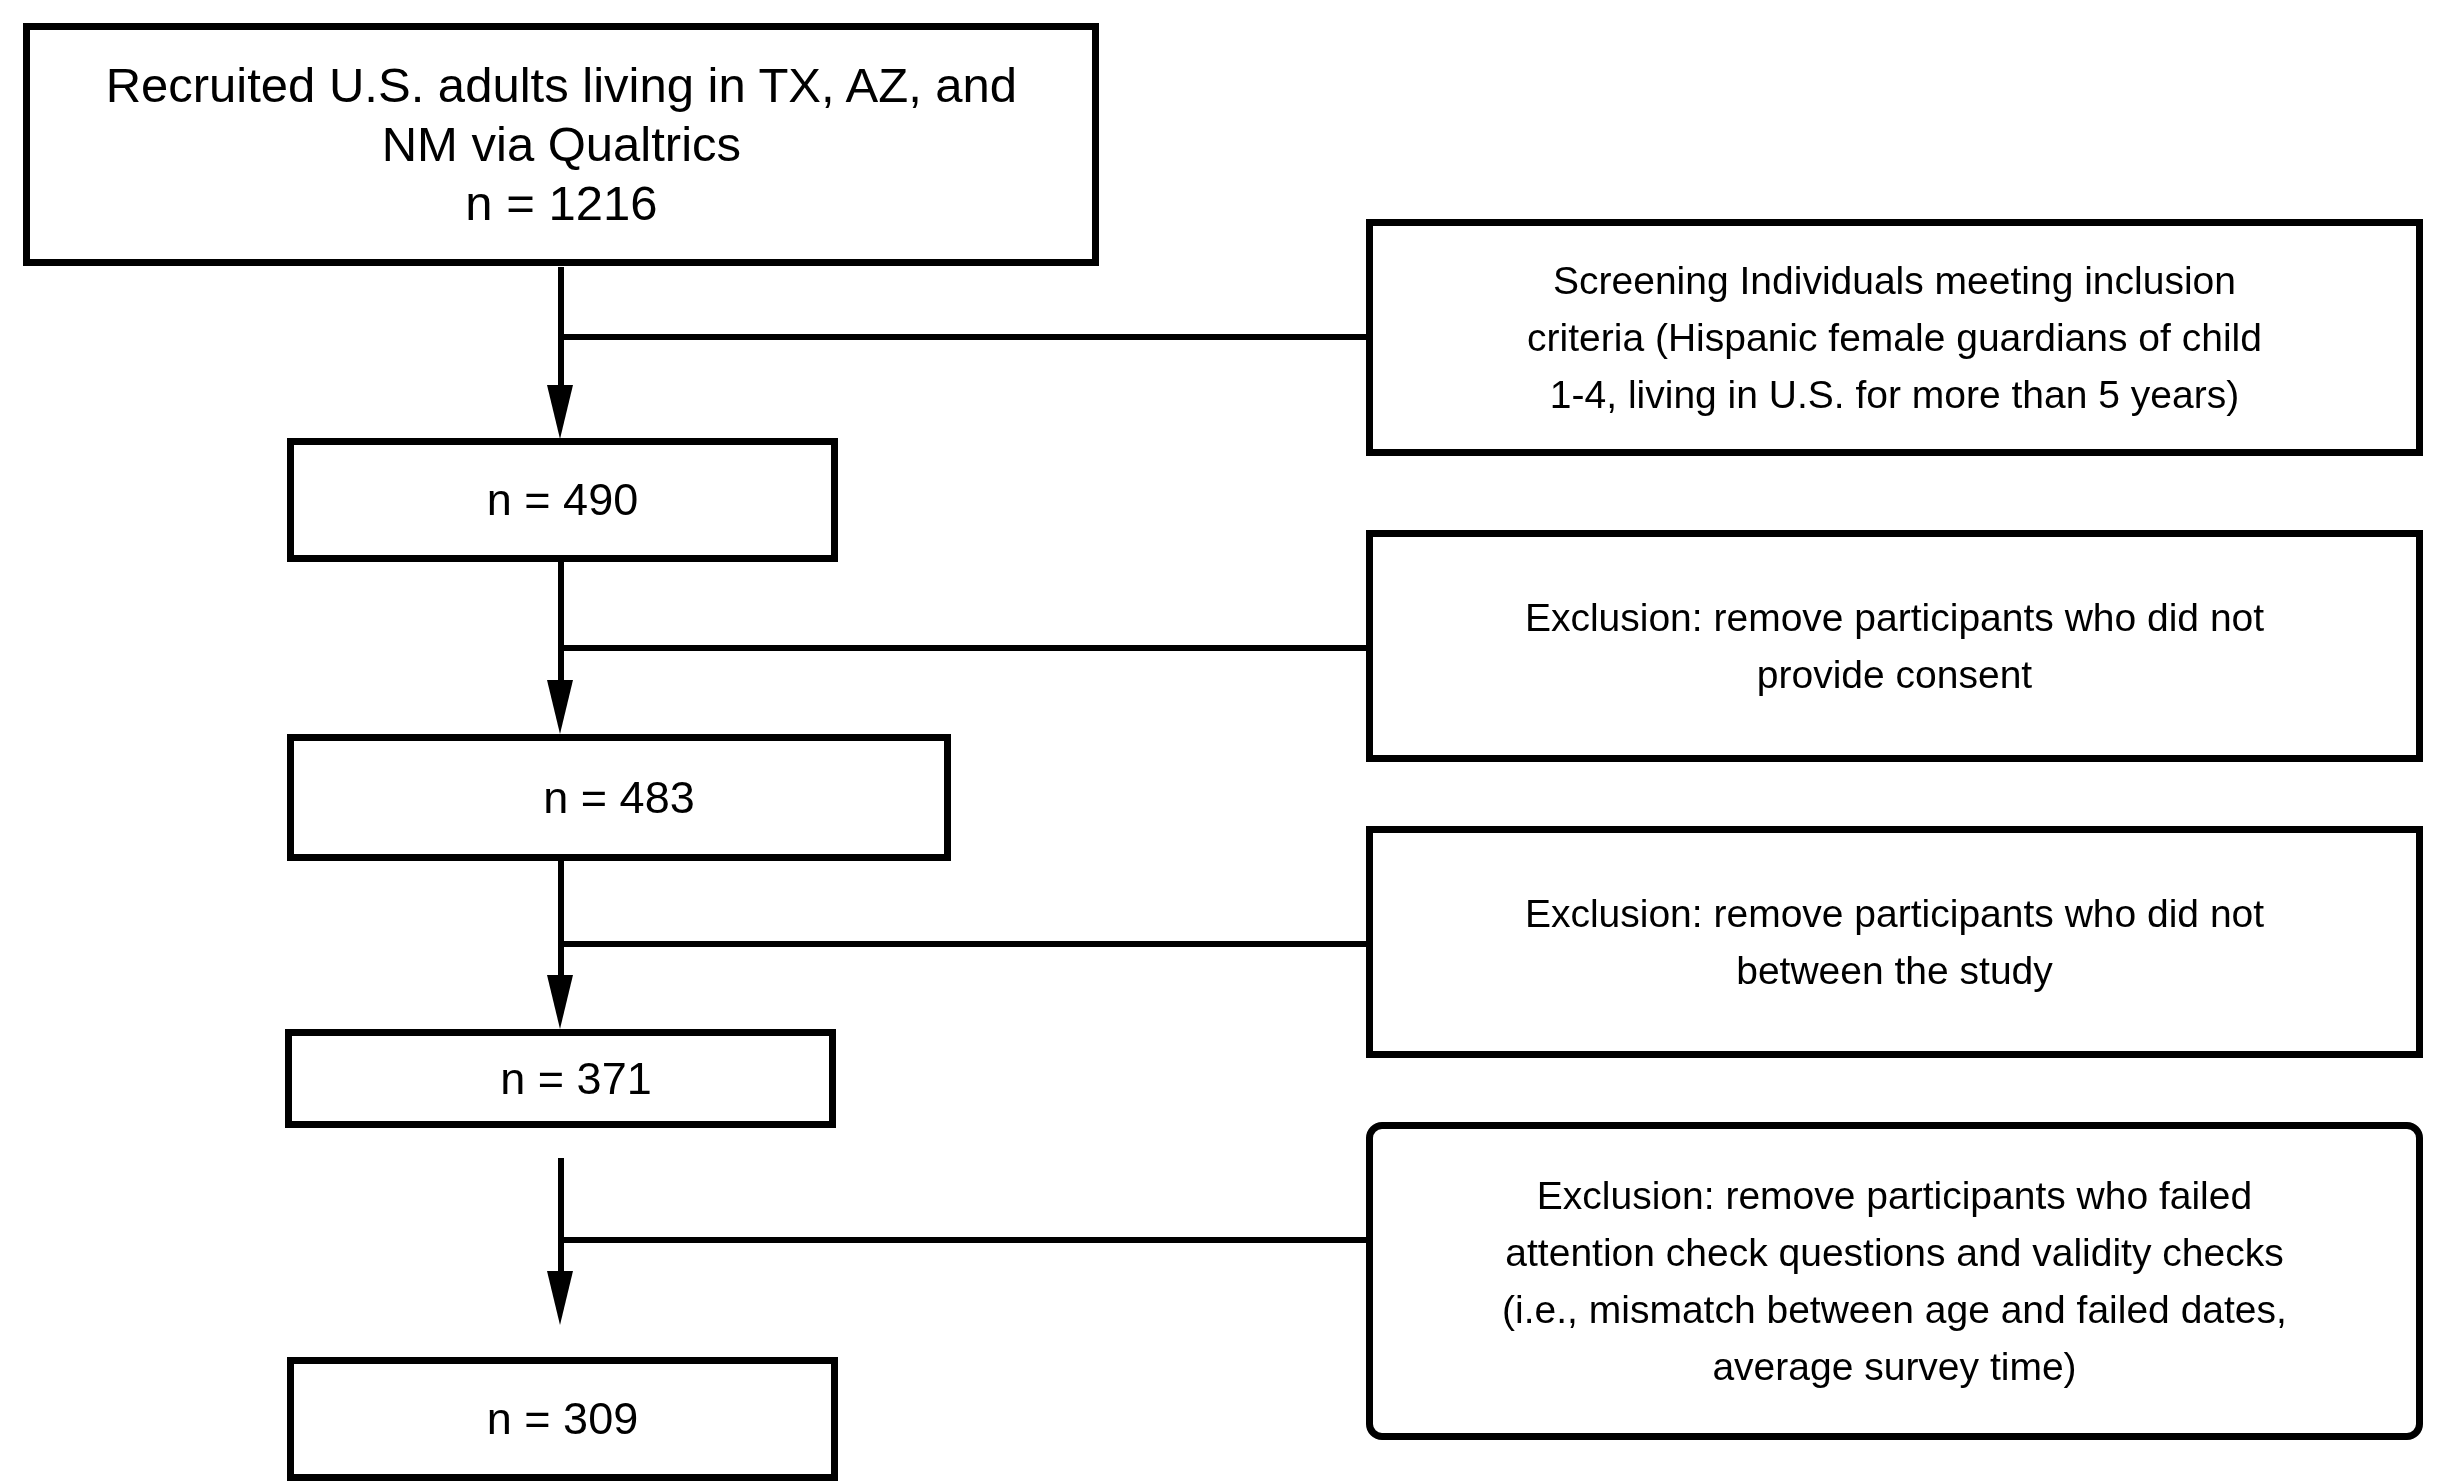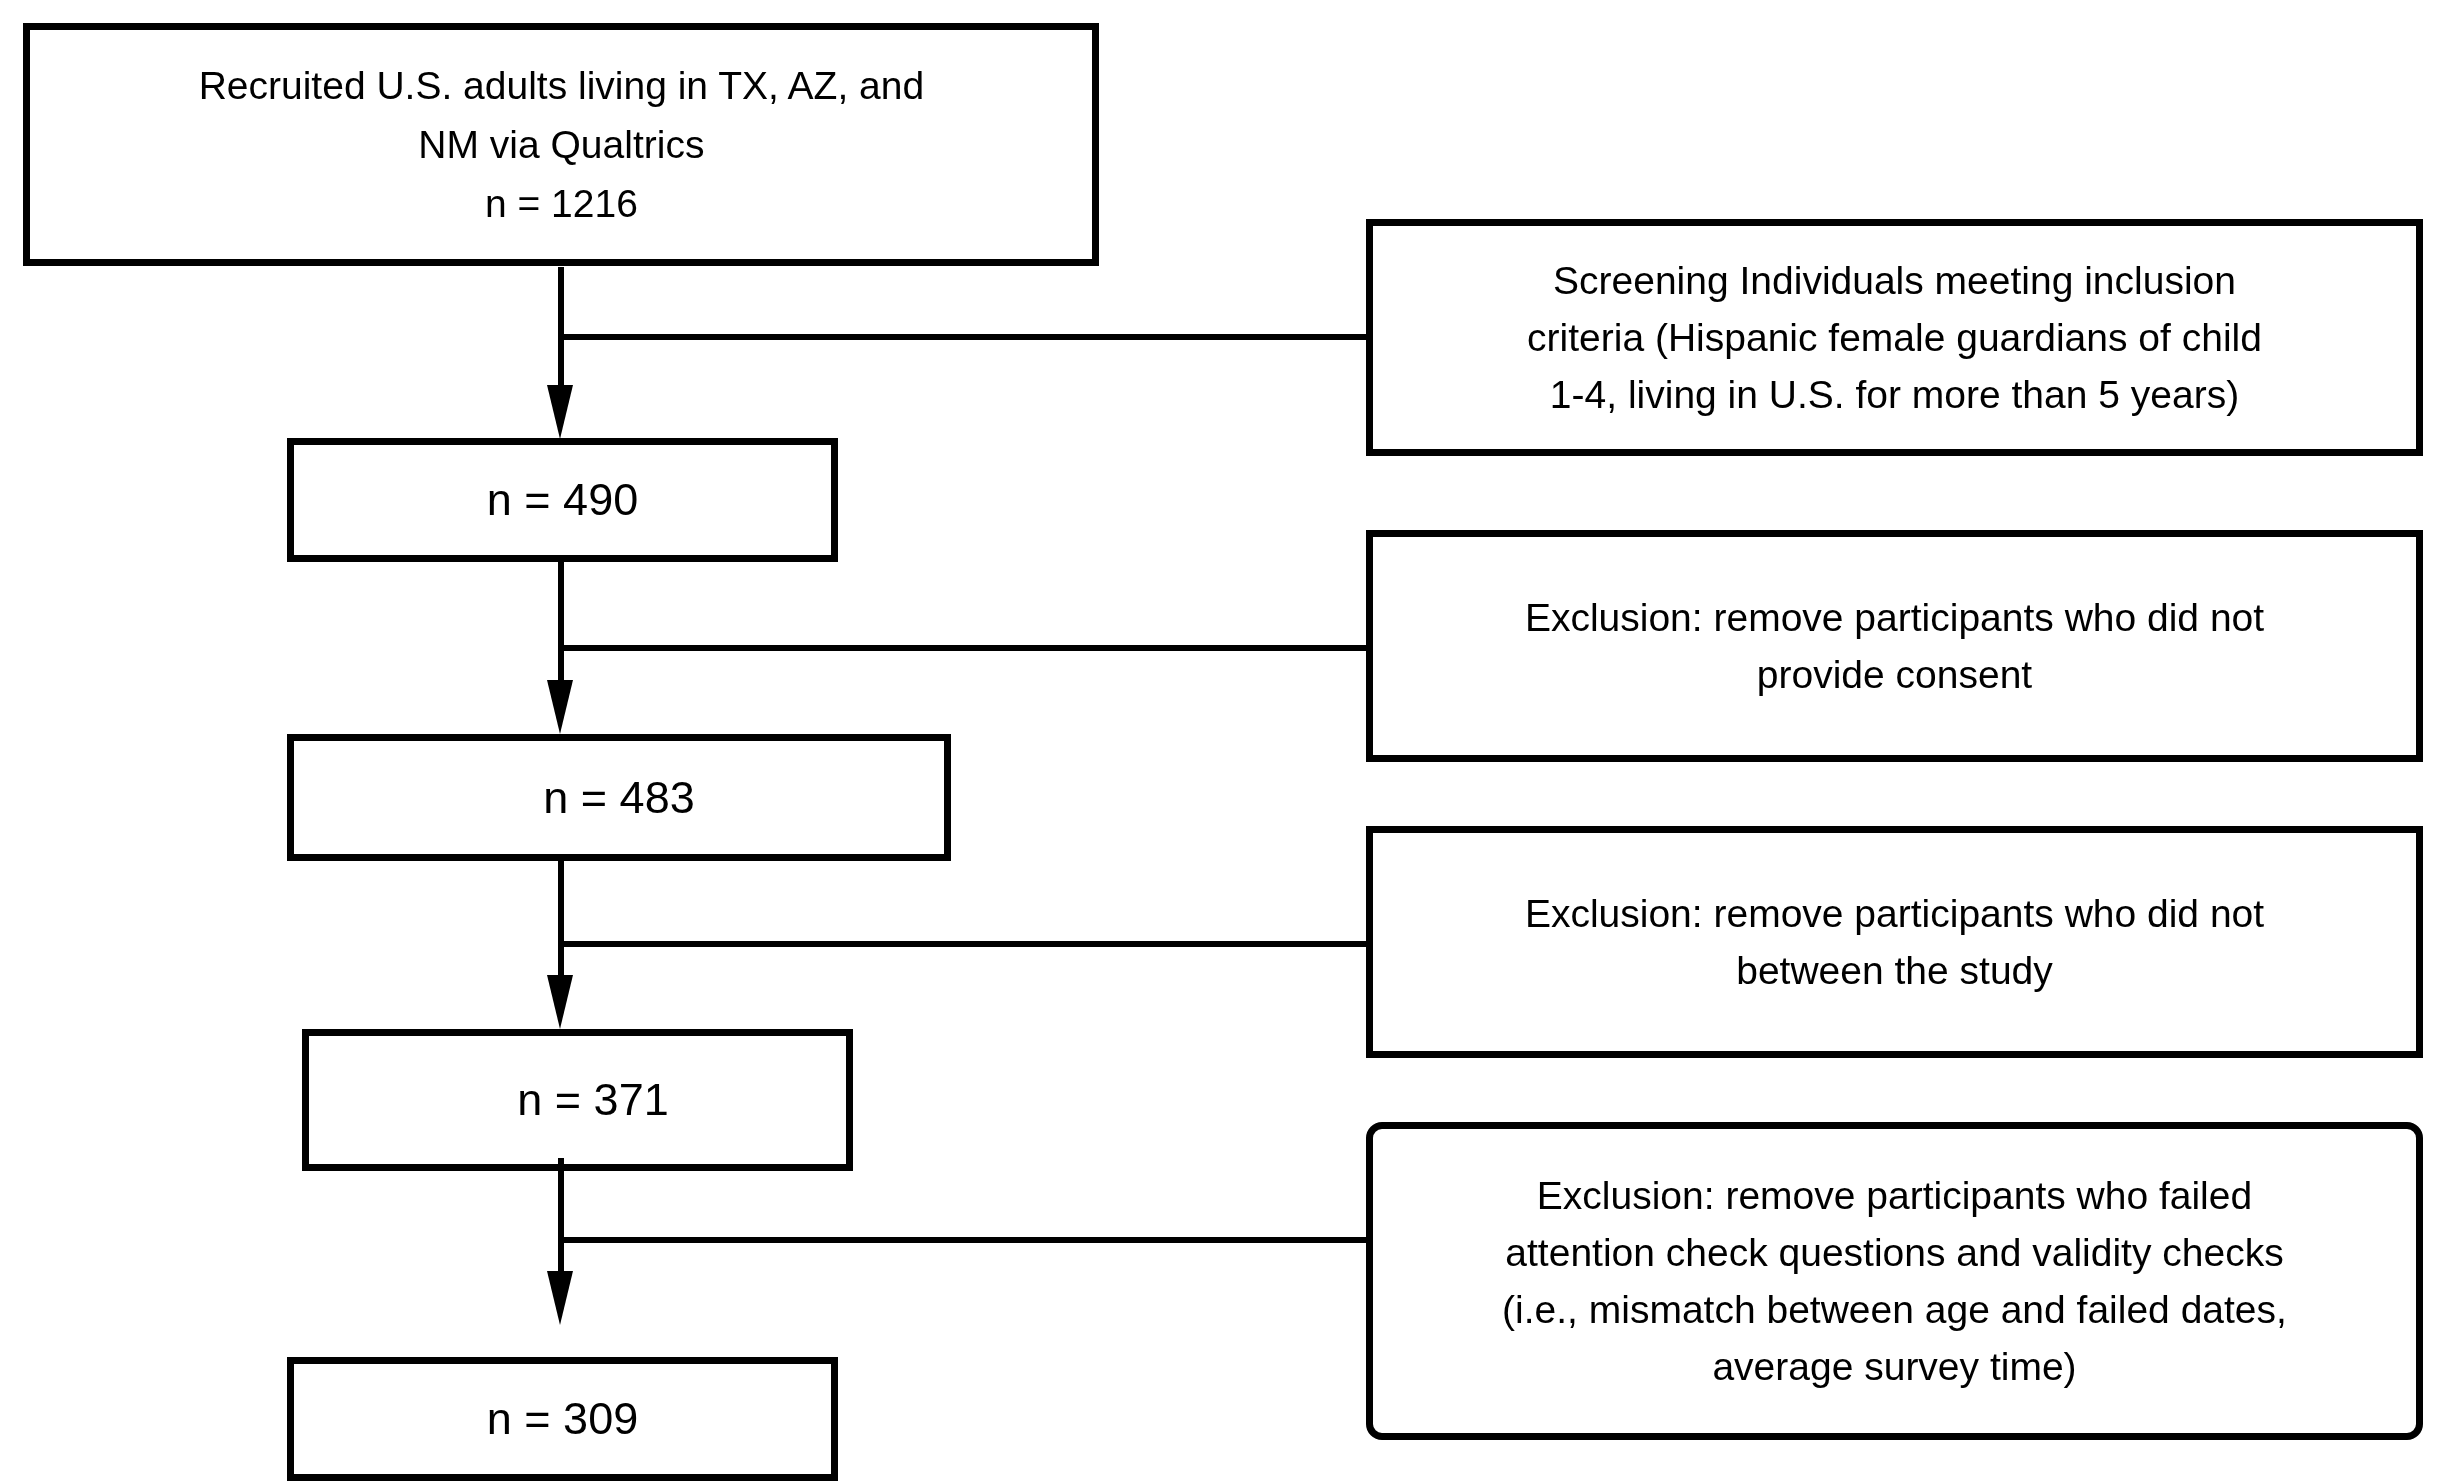--- a/index.html
+++ b/index.html
@@ -20,39 +20,39 @@
     box-sizing: border-box;
     border: 7px solid #000000;
     background: #ffffff;
     display: flex;
     flex-direction: column;
     justify-content: center;
     align-items: center;
     text-align: center;
   }
   .main-box .line {
-    font-size: 39px;
+    font-size: 49px;
     line-height: 59px;
     white-space: nowrap;
   }
   .n-box .line {
     font-size: 45px;
     line-height: 54px;
     white-space: nowrap;
   }
   .side-box .line {
     font-size: 39px;
     line-height: 57px;
     white-space: nowrap;
   }
   
   #top-box { left: 23.4px;  top: 23.4px;   width: 1076px; height: 243px; }
   #b2      { left: 287px; top: 438px;  width: 551px;  height: 124px; }
   #b3      { left: 287px; top: 734px; width: 664px;  height: 127px; }
-  #b4      { left: 302px; top: 1029px; width: 551px;  height: 142px; padding-left: 31px; }
+  #b4      { left: 285px; top: 1029px; width: 551px;  height: 99px; padding-left: 31px; }
   #b5      { left: 287px; top: 1325px; width: 551px;  height: 124px; margin-top: 32px; }
   
   #s1 { left: 1366px; top: 219px;  width: 1057px; height: 237px; }
   #s2 { left: 1366px; top: 530px;  width: 1057px; height: 232px; }
   #s3 { left: 1366px; top: 826px; width: 1057px; height: 232px; }
   #s4 { left: 1366px; top: 1122px; width: 1057px; height: 318px; border-radius: 16px; }
   
   .vline {
     position: absolute;
     left: 558px;

